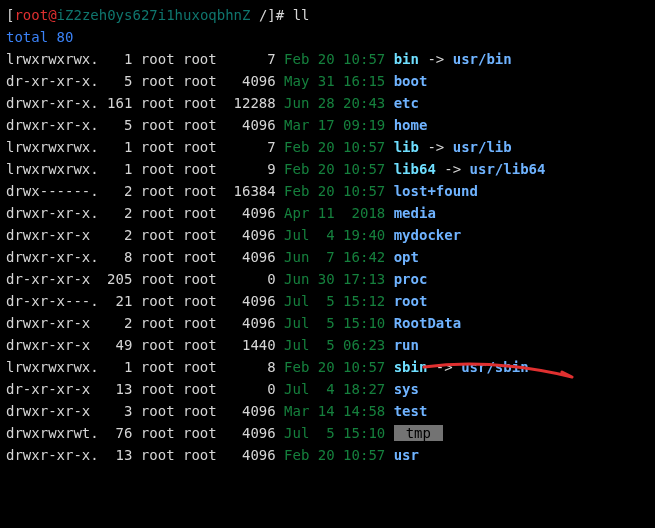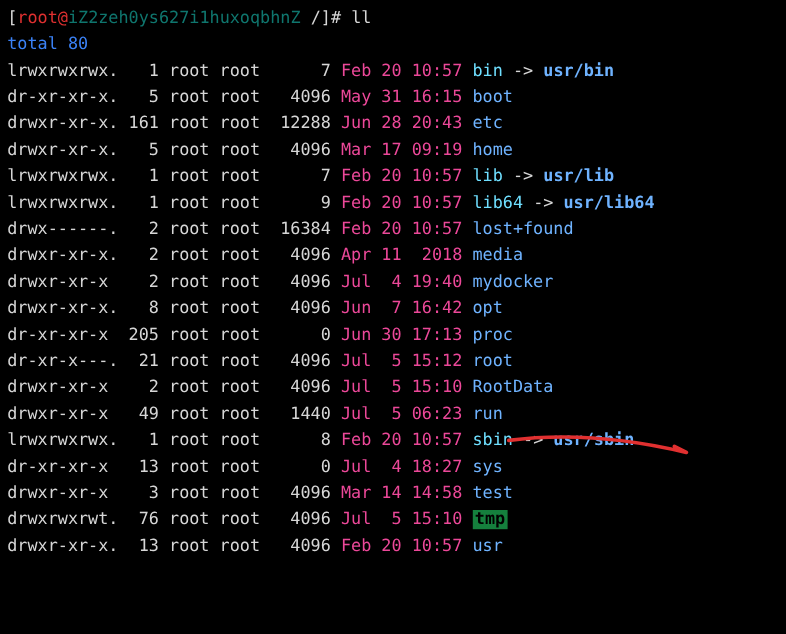--- a/index.html
+++ b/index.html
@@ -11,26 +11,26 @@
   .prompt .path{color:#d6d6d6;}
   .prompt .hash{color:#d6d6d6;}
   .cmd{color:#d6d6d6;}
   .total{color:#3b82f6;}
   .row{white-space:pre;display:block;}
   .perm{display:inline-block;width:11ch;color:#d6d6d6;}
   .links{display:inline-block;width:4ch;text-align:right;color:#d6d6d6;}
   .owner{display:inline-block;width:5ch;color:#d6d6d6;}
   .group{display:inline-block;width:5ch;color:#d6d6d6;}
   .size{display:inline-block;width:6ch;text-align:right;color:#d6d6d6;}
-  .date{display:inline-block;width:13ch;color:#ec4899;text-align:right;}
-  .name{color:#6fb3ff;font-weight:normal;}
+  .date{display:inline-block;width:13ch;color:#15803d;text-align:right;}
+  .name{color:#6fb3ff;font-weight:bold;}
   .name.link{color:#6fdfff;}
   .arrow{color:#d6d6d6;}
   .target{color:#6fb3ff;font-weight:bold;text-align:right;}
-  .tmp{background:#15803d;color:#000;font-weight:bold;padding:0 2px;}
+  .tmp{background:#737373;color:#000;font-weight:normal;padding:0 12px;}
   .redline{position:absolute;pointer-events:none;}
 </style>
 </head>
 <body>
 
 <div class="prompt row"><span class="brk">[</span><span class="user">root</span><span class="at">@</span><span class="host">iZ2zeh0ys627i1huxoqbhnZ</span> <span class="path">/</span><span class="brk">]</span><span class="hash"># </span><span class="cmd">ll</span></div>
 <div class="total row">total 80</div>
 <div id="listing">
     <div class="row"><span class="perm">lrwxrwxrwx.</span><span class="links">1</span> <span class="owner">root</span><span class="group">root</span><span class="size">7</span><span class="date">Feb 20 10:57</span> <span class="name link">bin</span> <span class="arrow">-&gt;</span> <span class="target">usr/bin</span></div>
     <div class="row"><span class="perm">dr-xr-xr-x.</span><span class="links">5</span> <span class="owner">root</span><span class="group">root</span><span class="size">4096</span><span class="date">May 31 16:15</span> <span class="name">boot</span></div>

